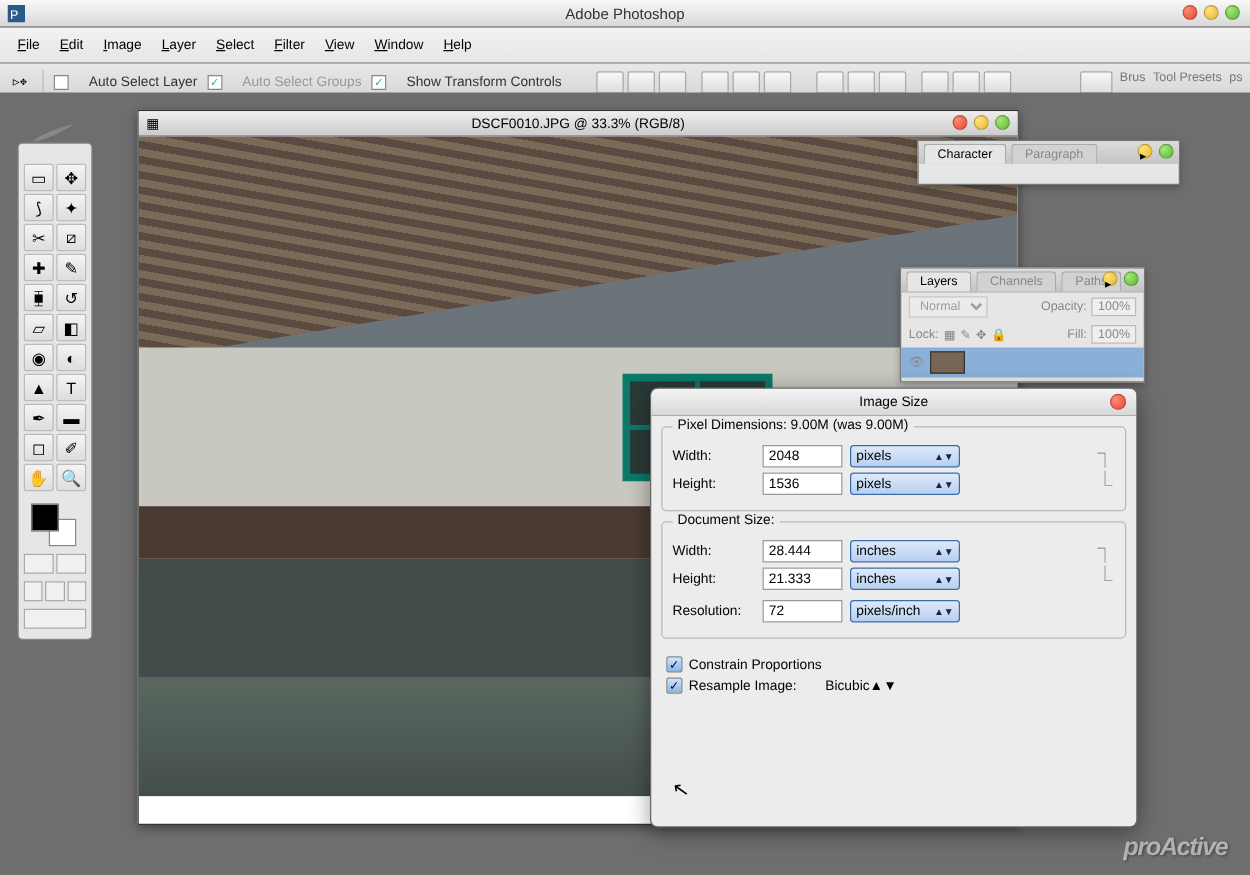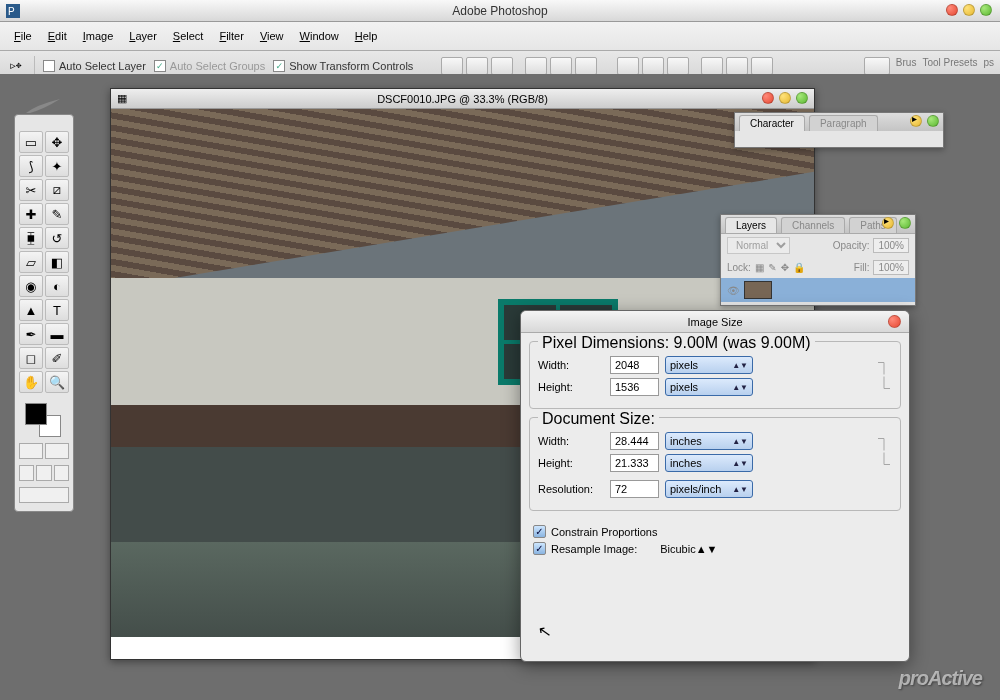--- a/index.html
+++ b/index.html
@@ -16,21 +16,21 @@
 
 
 .menubar { height: 22px; background: linear-gradient(#f2f2f2,#e6e6e6); border-bottom: 1px solid #aaa; display: flex; align-items: center; padding: 14px 6px; font-size: 11px; gap: 0; }
 .menubar span { padding: 3px 8px; cursor: default; }
 .menubar span:first-letter { text-decoration: underline; }
 
 
 .optbar { height: 30px; background: linear-gradient(#e8e8e8,#d6d6d6); border-bottom: 1px solid #999; display: flex; align-items: center; padding: 0 6px; font-size: 11px; gap: 8px; }
 .optbar .ico { width: 20px; height: 20px; display: inline-flex; align-items: center; justify-content: center; }
 .optbar .chk { width: 12px; height: 12px; border: 1px solid #888; background: #fff; display: inline-flex; align-items: center; justify-content: center; font-size: 9px; color: #4a8; }
-.optbar label { display: flex; align-items: center; gap: 4px; color: #333; }
+.optbar label { display: flex; align-items: center; gap: 16px; color: #333; }
 .optbar label.dis { color: #999; }
 .alignstrip { display: flex; gap: 3px; margin-left: 20px; }
 .alignbtn { width: 22px; height: 18px; border: 1px solid #aaa; background: linear-gradient(#f8f8f8,#ddd); border-radius: 2px; }
 .rightwell { margin-left: auto; display:flex; gap:6px; font-size: 10px; color:#777; }
 
 
 .work { position: absolute; top: 74px; left: 0; right: 0; bottom: 0; background: #6e6e6e; }
 
 
 .tools { position: absolute; left: 14px; top: 40px; width: 60px; background: #e6e6e6; border: 1px solid #888; border-radius: 4px; padding: 16px 4px 8px; display: grid; grid-template-columns: 1fr 1fr; gap: 2px; }
@@ -59,44 +59,44 @@
 .canvas .person { position:absolute; right:15%; top:45%; width:64px; height:90px; }
 .person .head { width:30px; height:34px; background:#4a3628; border-radius:40% 40% 30% 30%; margin:0 auto;}
 .person .body { width:56px; height:56px; background:#1a1a2a; border-radius:10px 10px 0 0; margin:0 auto;}
 .doc-status { height: 22px; border-top:1px solid #aaa; display:flex; align-items:center; font-size:11px; background:#eee; }
 .doc-status .zoom { width:70px; text-align:center; border-right:1px solid #aaa; }
 .doc-status .info { padding: 0 14px; }
 .doc-status .arrow { margin-left:8px; font-size:10px;}
 
 
 .panel { position:absolute; background:#e6e6e6; border:1px solid #777; box-shadow: 0 2px 6px rgba(0,0,0,.3); }
-.panel-title { height:18px; background:linear-gradient(#ddd,#c4c4c4); display:flex; align-items:flex-start; font-size:10px; position:relative; }
+.panel-title { height:18px; background:linear-gradient(#ddd,#c4c4c4); display:flex; align-items:flex-end; font-size:10px; position:relative; }
 .panel-title .traffic { top:2px; right:4px; }
 .tab { padding: 2px 10px; background:#e6e6e6; border:1px solid #aaa; border-bottom:none; border-radius:3px 3px 0 0; font-size:10px; margin-left:4px; margin-top:2px; }
 .tab.inactive { background:#d2d2d2; color:#888; }
 .panel-body { border-top:1px solid #aaa; }
 #char-panel { left: 734px; top: 38px; width: 210px; height: 36px; }
 #layers-panel { left: 720px; top: 140px; width: 196px; height: 92px; }
 #layers-panel .row { display:flex; align-items:center; gap:4px; font-size:10px; padding:3px 6px; color:#888;}
 #layers-panel select, #layers-panel .opv { font-size:10px; border:1px solid #bbb; background:#eee; padding:1px 4px;}
 
 
 .dialog { position:absolute; left:520px; top:236px; width:390px; height:352px; background:#ececec; border:1px solid #666; border-radius:6px; box-shadow:0 4px 18px rgba(0,0,0,.4); font-size:11px; }
 .dialog-title { height:22px; background:linear-gradient(#f4f4f4,#d8d8d8); border-bottom:1px solid #aaa; border-radius:6px 6px 0 0; display:flex; align-items:center; justify-content:center; position:relative; }
 .dialog-title .tl.r { position:absolute; right:8px; top:4px; width:13px; height:13px;}
 .dialog-body { display:flex; padding: 8px; gap: 8px; }
 .dialog-main { flex:1; }
 .dialog-side { width: 72px; display:flex; flex-direction:column; gap:6px; }
 .aqua-btn { height: 22px; border:1px solid #4a7ab0; border-radius:11px; background:linear-gradient(#cfe6ff,#7ab0e6 50%,#5a96d8 51%,#9ec8f0); font-size:11px; display:flex; align-items:center; justify-content:center; cursor:pointer; }
 .plain-btn { height: 22px; border:1px solid #999; border-radius:11px; background:linear-gradient(#fff,#ddd); font-size:11px; display:flex; align-items:center; justify-content:center; cursor:pointer;}
 .fieldset { border:1px solid #b8b8b8; border-radius:4px; padding: 10px 8px 8px; margin-bottom:8px; position:relative; }
-.fieldset .legend { position:absolute; top:-8px; left:8px; background:#ececec; padding:0 4px; font-size:16px; }
+.fieldset .legend { position:absolute; top:-8px; left:8px; background:#ececec; padding:0 4px; font-size:11px; }
 .frow { display:flex; align-items:center; gap:6px; margin:4px 0; }
 .frow .lbl { width:66px; text-align:left; }
-.frow input { width:49px; border:1px solid #999; padding:2px 4px; font-size:11px; background:#fff; }
+.frow input { width:64px; border:1px solid #999; padding:2px 4px; font-size:11px; background:#fff; }
 .frow .sel { width:88px; border:1px solid #3a6aa8; border-radius:3px; background:linear-gradient(#dceafc,#b8d0ee); padding:2px 4px; font-size:11px; display:flex; align-items:center; justify-content:space-between; cursor:pointer;}
 .frow .sel .arr { font-size:8px; color:#224;}
 .linkbracket { width:16px; display:flex; flex-direction:column; align-items:center; justify-content:center; font-size:12px; color:#666;}
 .checks { padding:2px 4px; }
 .checks label { display:flex; align-items:center; gap:5px; margin:4px 0; }
 .checks .cb { width:13px; height:13px; border:1px solid #888; border-radius:2px; background:#fff; display:inline-flex; align-items:center; justify-content:center; font-size:10px;}
 .checks .cb.on { background:linear-gradient(#cde6ff,#8ab4e0); color:#003; }
 .cursor { position:absolute; left:538px; top:548px; font-size:16px; color:#000; transform:rotate(-10deg); pointer-events:none; z-index:50;}
 
 .watermark { position:absolute; right:18px; bottom:10px; font-size:20px; font-style:italic; font-weight:bold; color:rgba(255,255,255,.55); text-shadow:1px 1px 2px rgba(0,0,0,.4); letter-spacing:-1px;}

